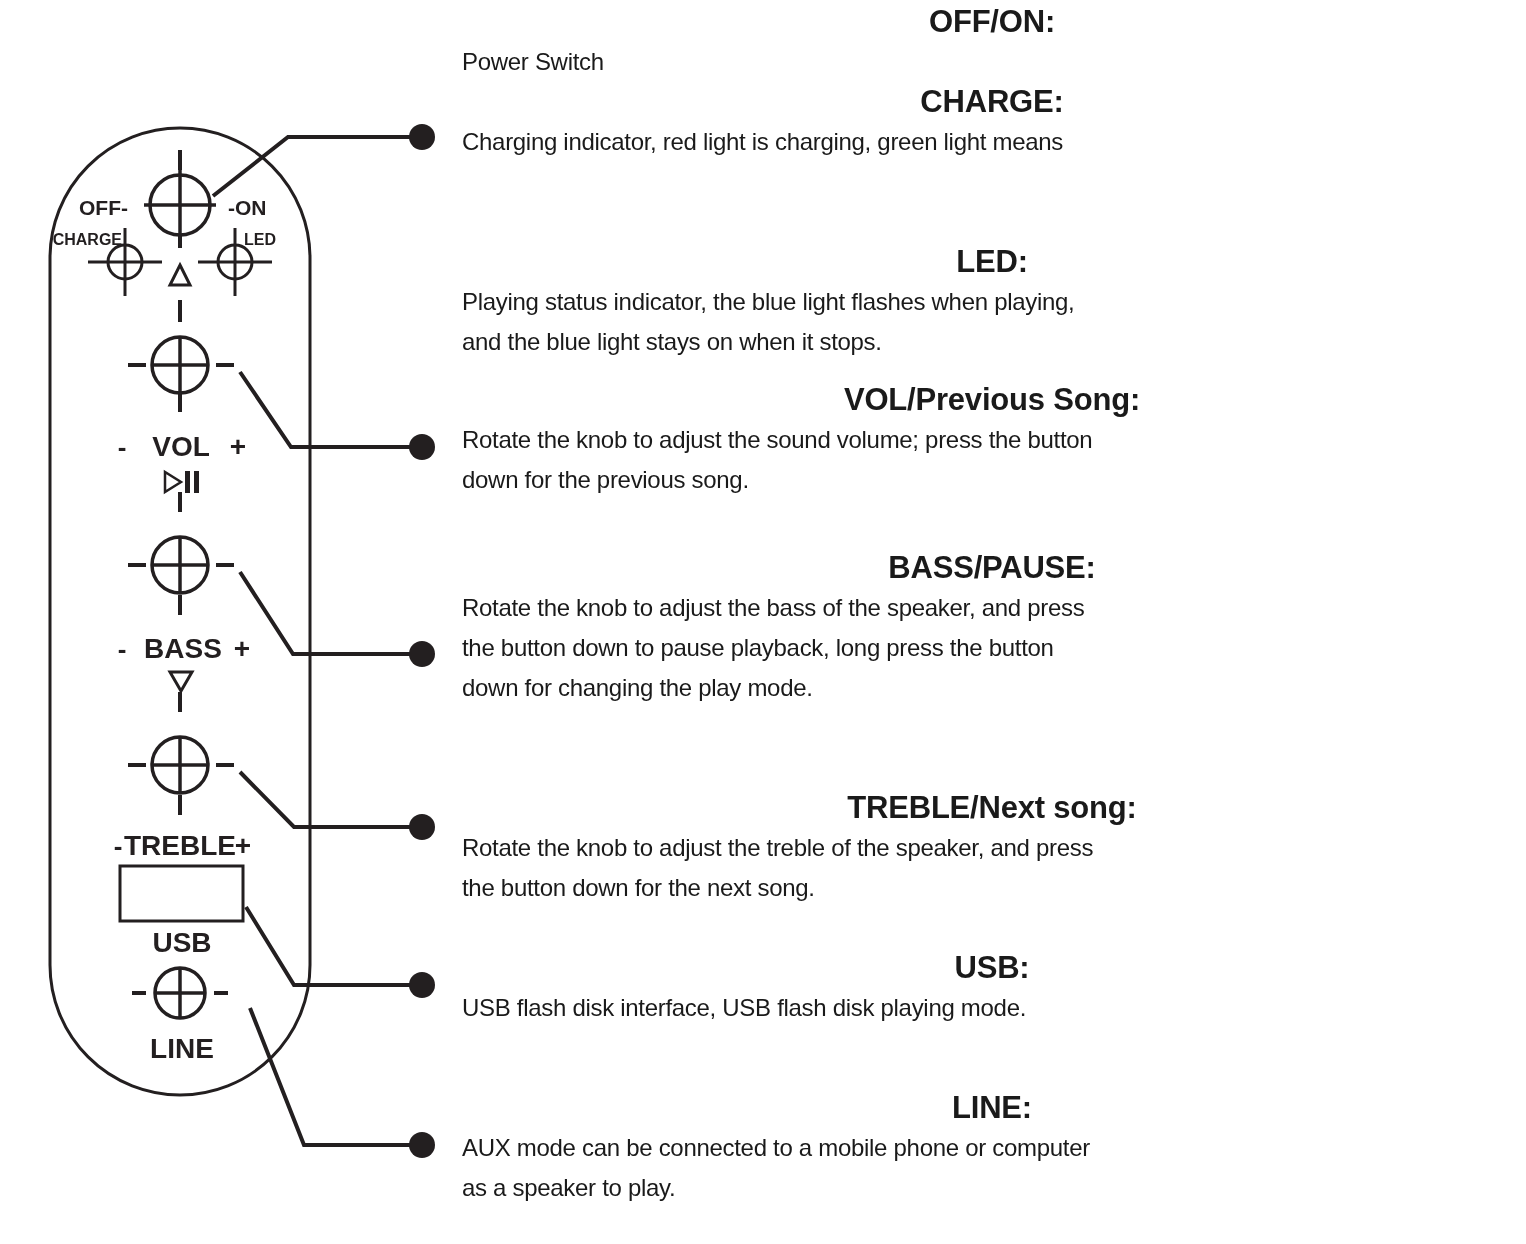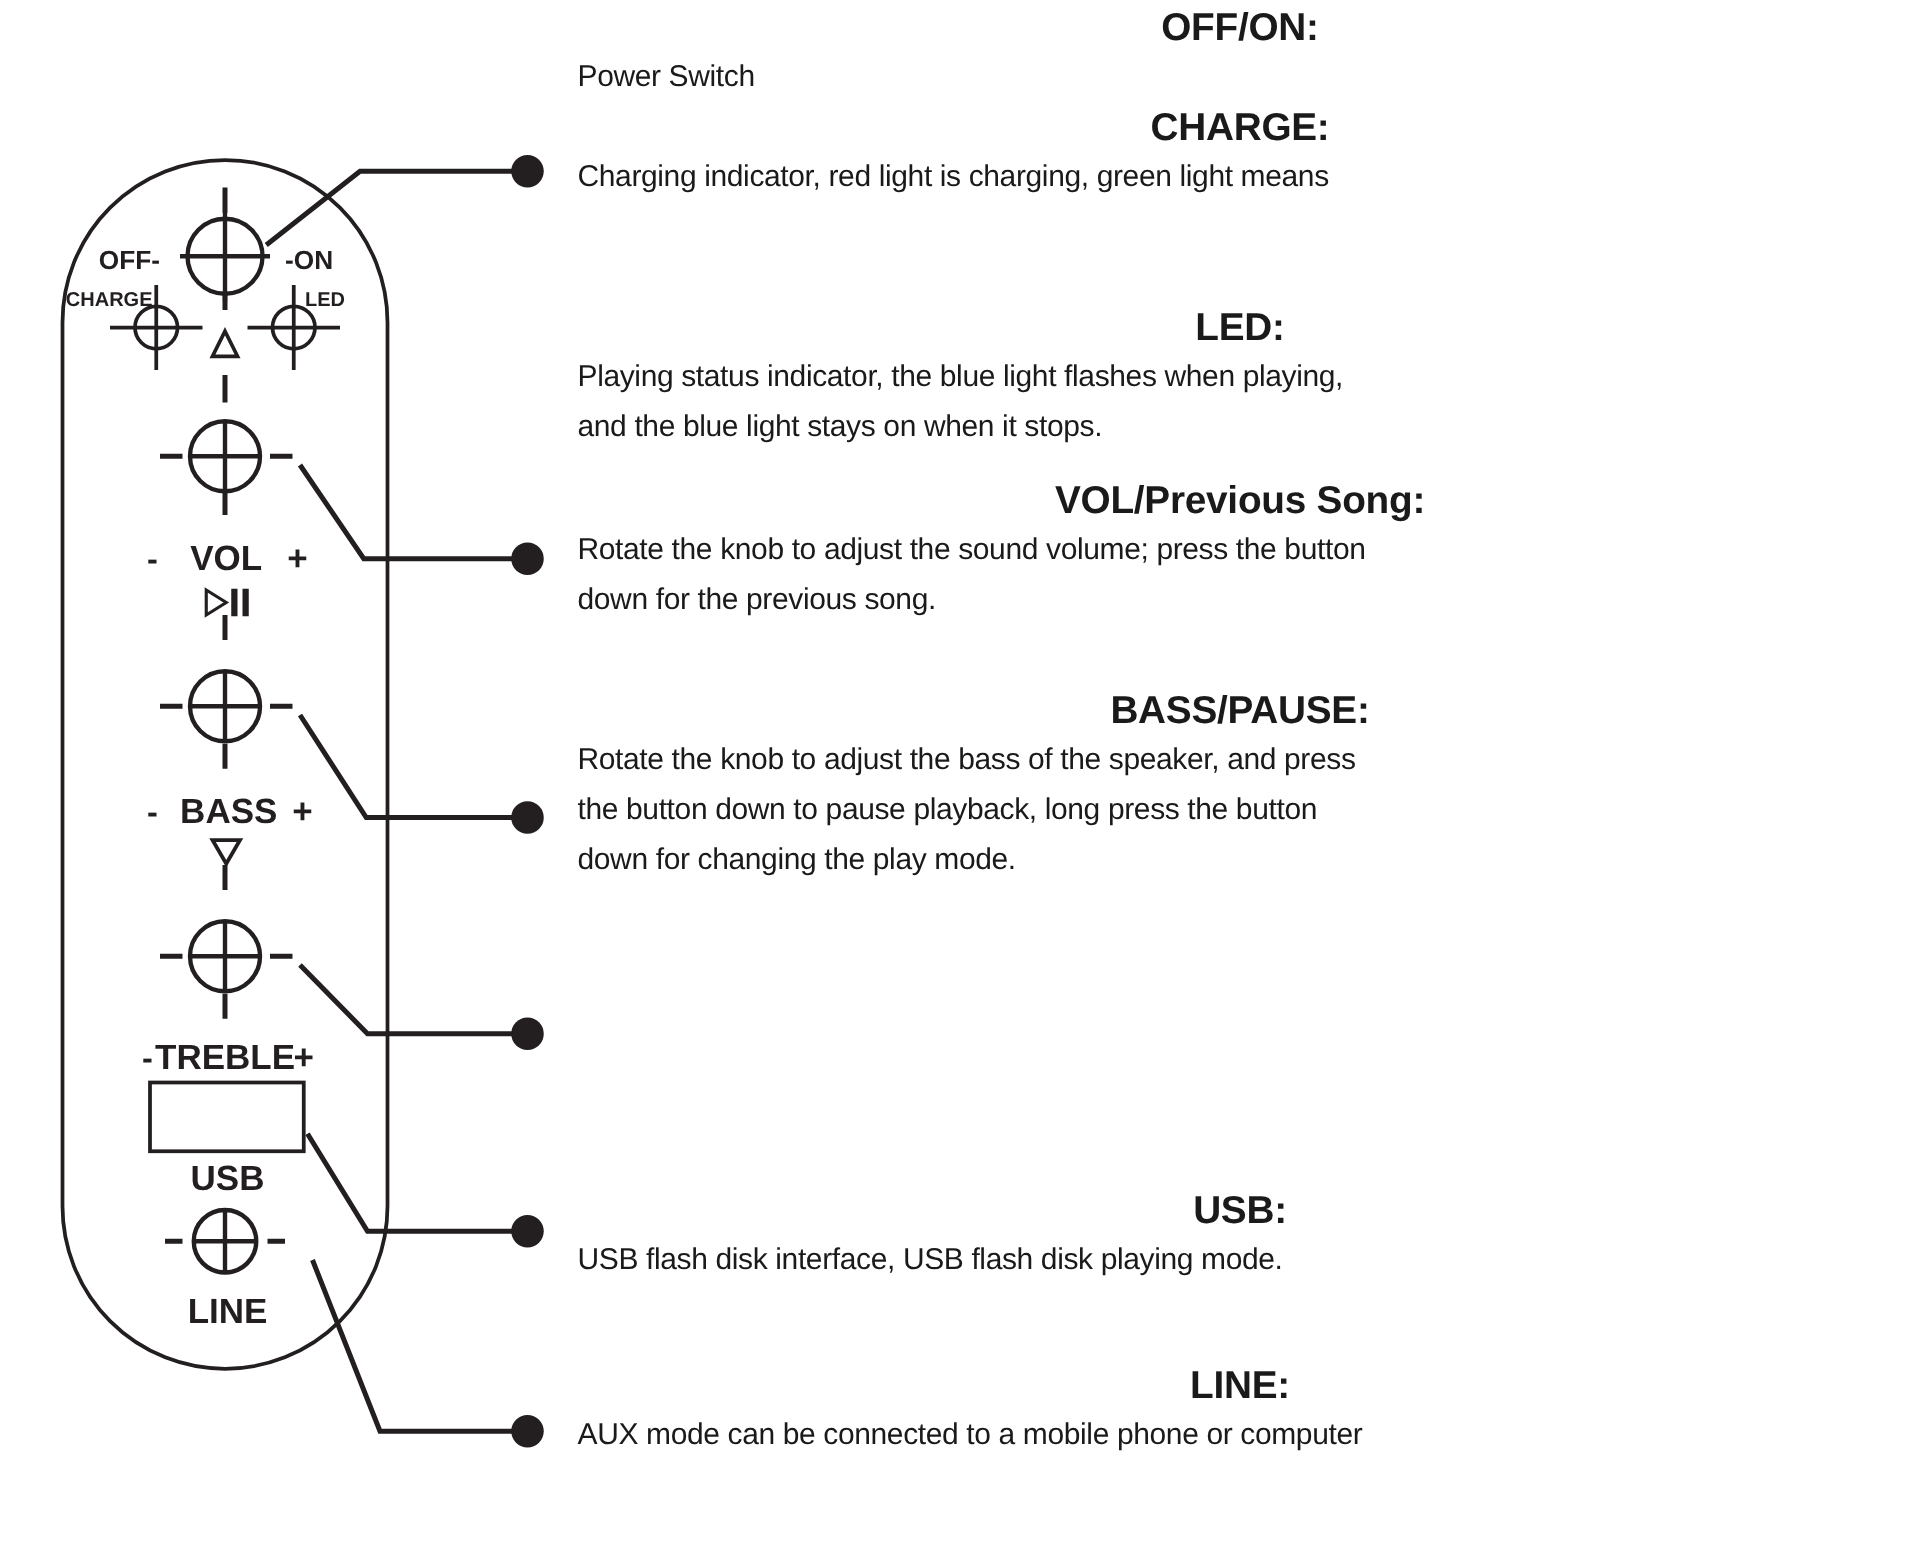--- a/index.html
+++ b/index.html
@@ -237,29 +237,37 @@
 
     <div class="callout-block" id="block-bass">
       <div class="callout-title">BASS/PAUSE:</div>
       <div class="callout-body">
         <span class="callout-body-line">Rotate the knob to adjust the bass of the speaker, and press</span>
         <span class="callout-body-line">the button down to pause playback, long press the button</span>
         <span class="callout-body-line">down for changing the play mode.</span>
       </div>
     </div>
 
+    <div class="callout-block" id="block-treble">
+      <div class="callout-title">TREBLE/Next song:</div>
+      <div class="callout-body">
+        <span class="callout-body-line">Rotate the knob to adjust the treble of the speaker, and press</span>
+        <span class="callout-body-line">the button down for the next song.</span>
+      </div>
+    </div>
 
     <div class="callout-block" id="block-usb">
       <div class="callout-title">USB:</div>
       <div class="callout-body">
         <span class="callout-body-line">USB flash disk interface, USB flash disk playing mode.</span>
       </div>
     </div>
 
     <div class="callout-block" id="block-line">
       <div class="callout-title">LINE:</div>
       <div class="callout-body">
         <span class="callout-body-line">AUX mode can be connected to a mobile phone or computer</span>
+        <span class="callout-body-line">as a speaker to play.</span>
       </div>
     </div>
 
   </div>
 </div>
 
 </body></html>

